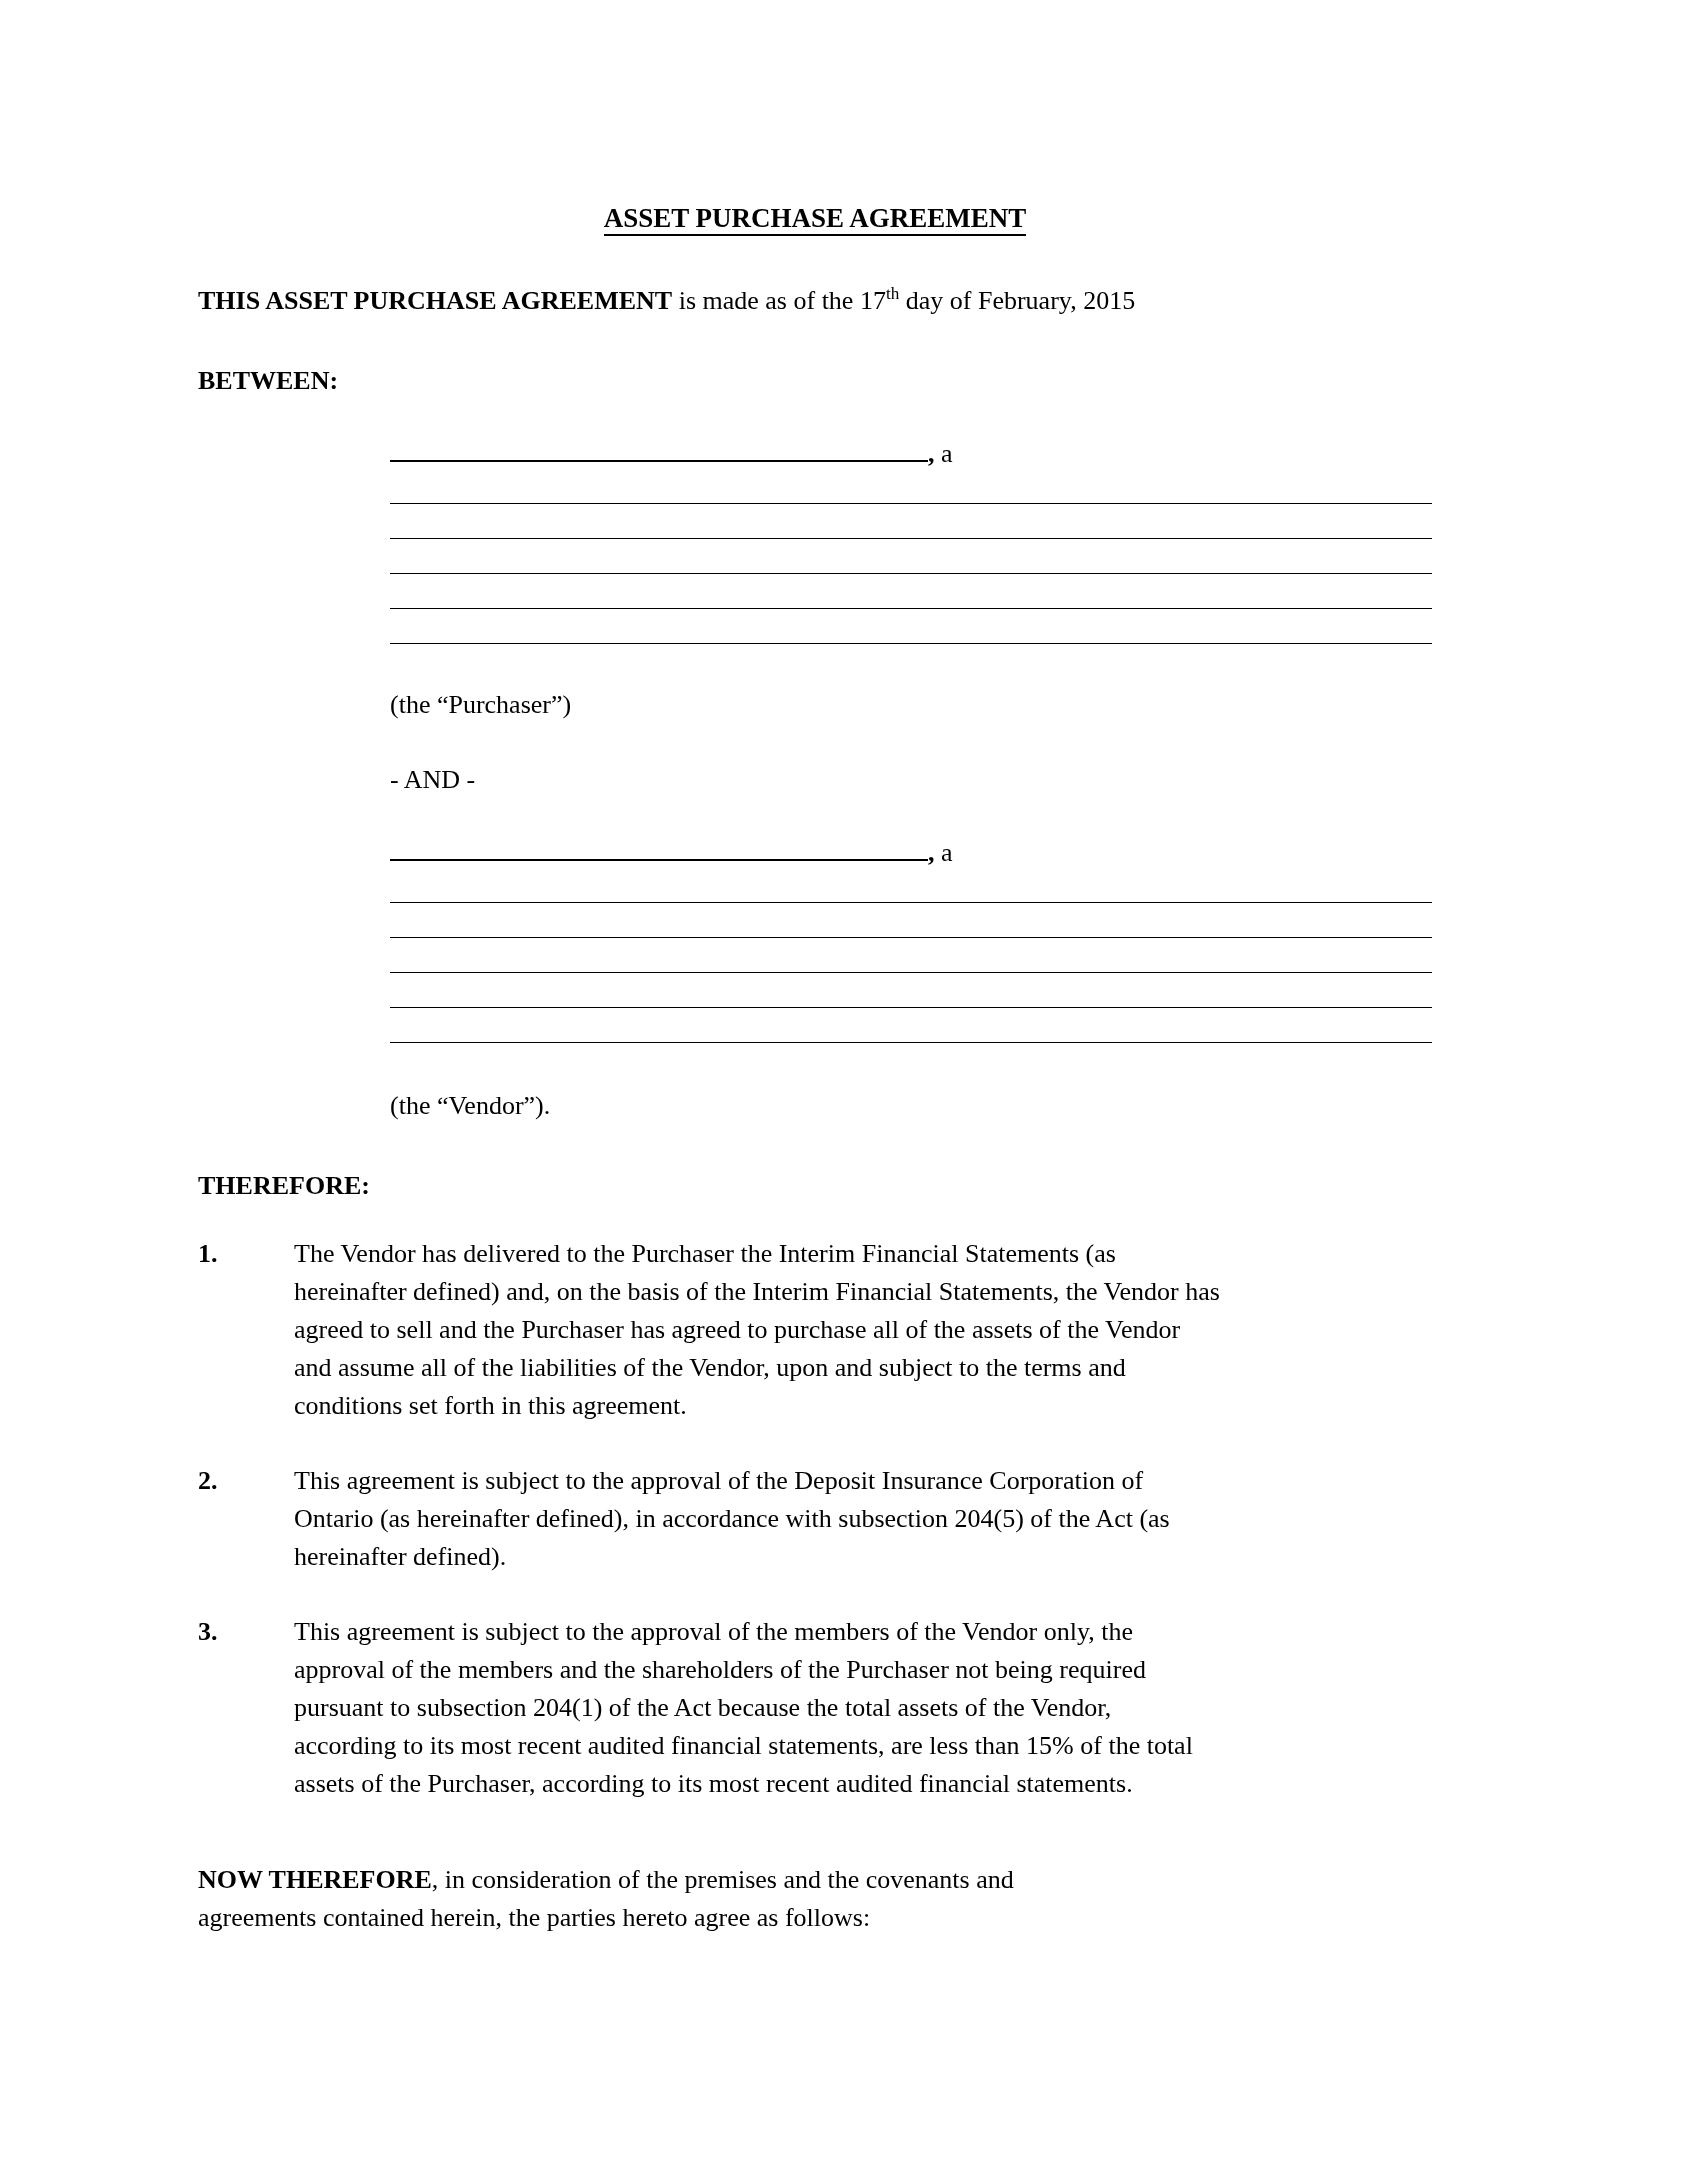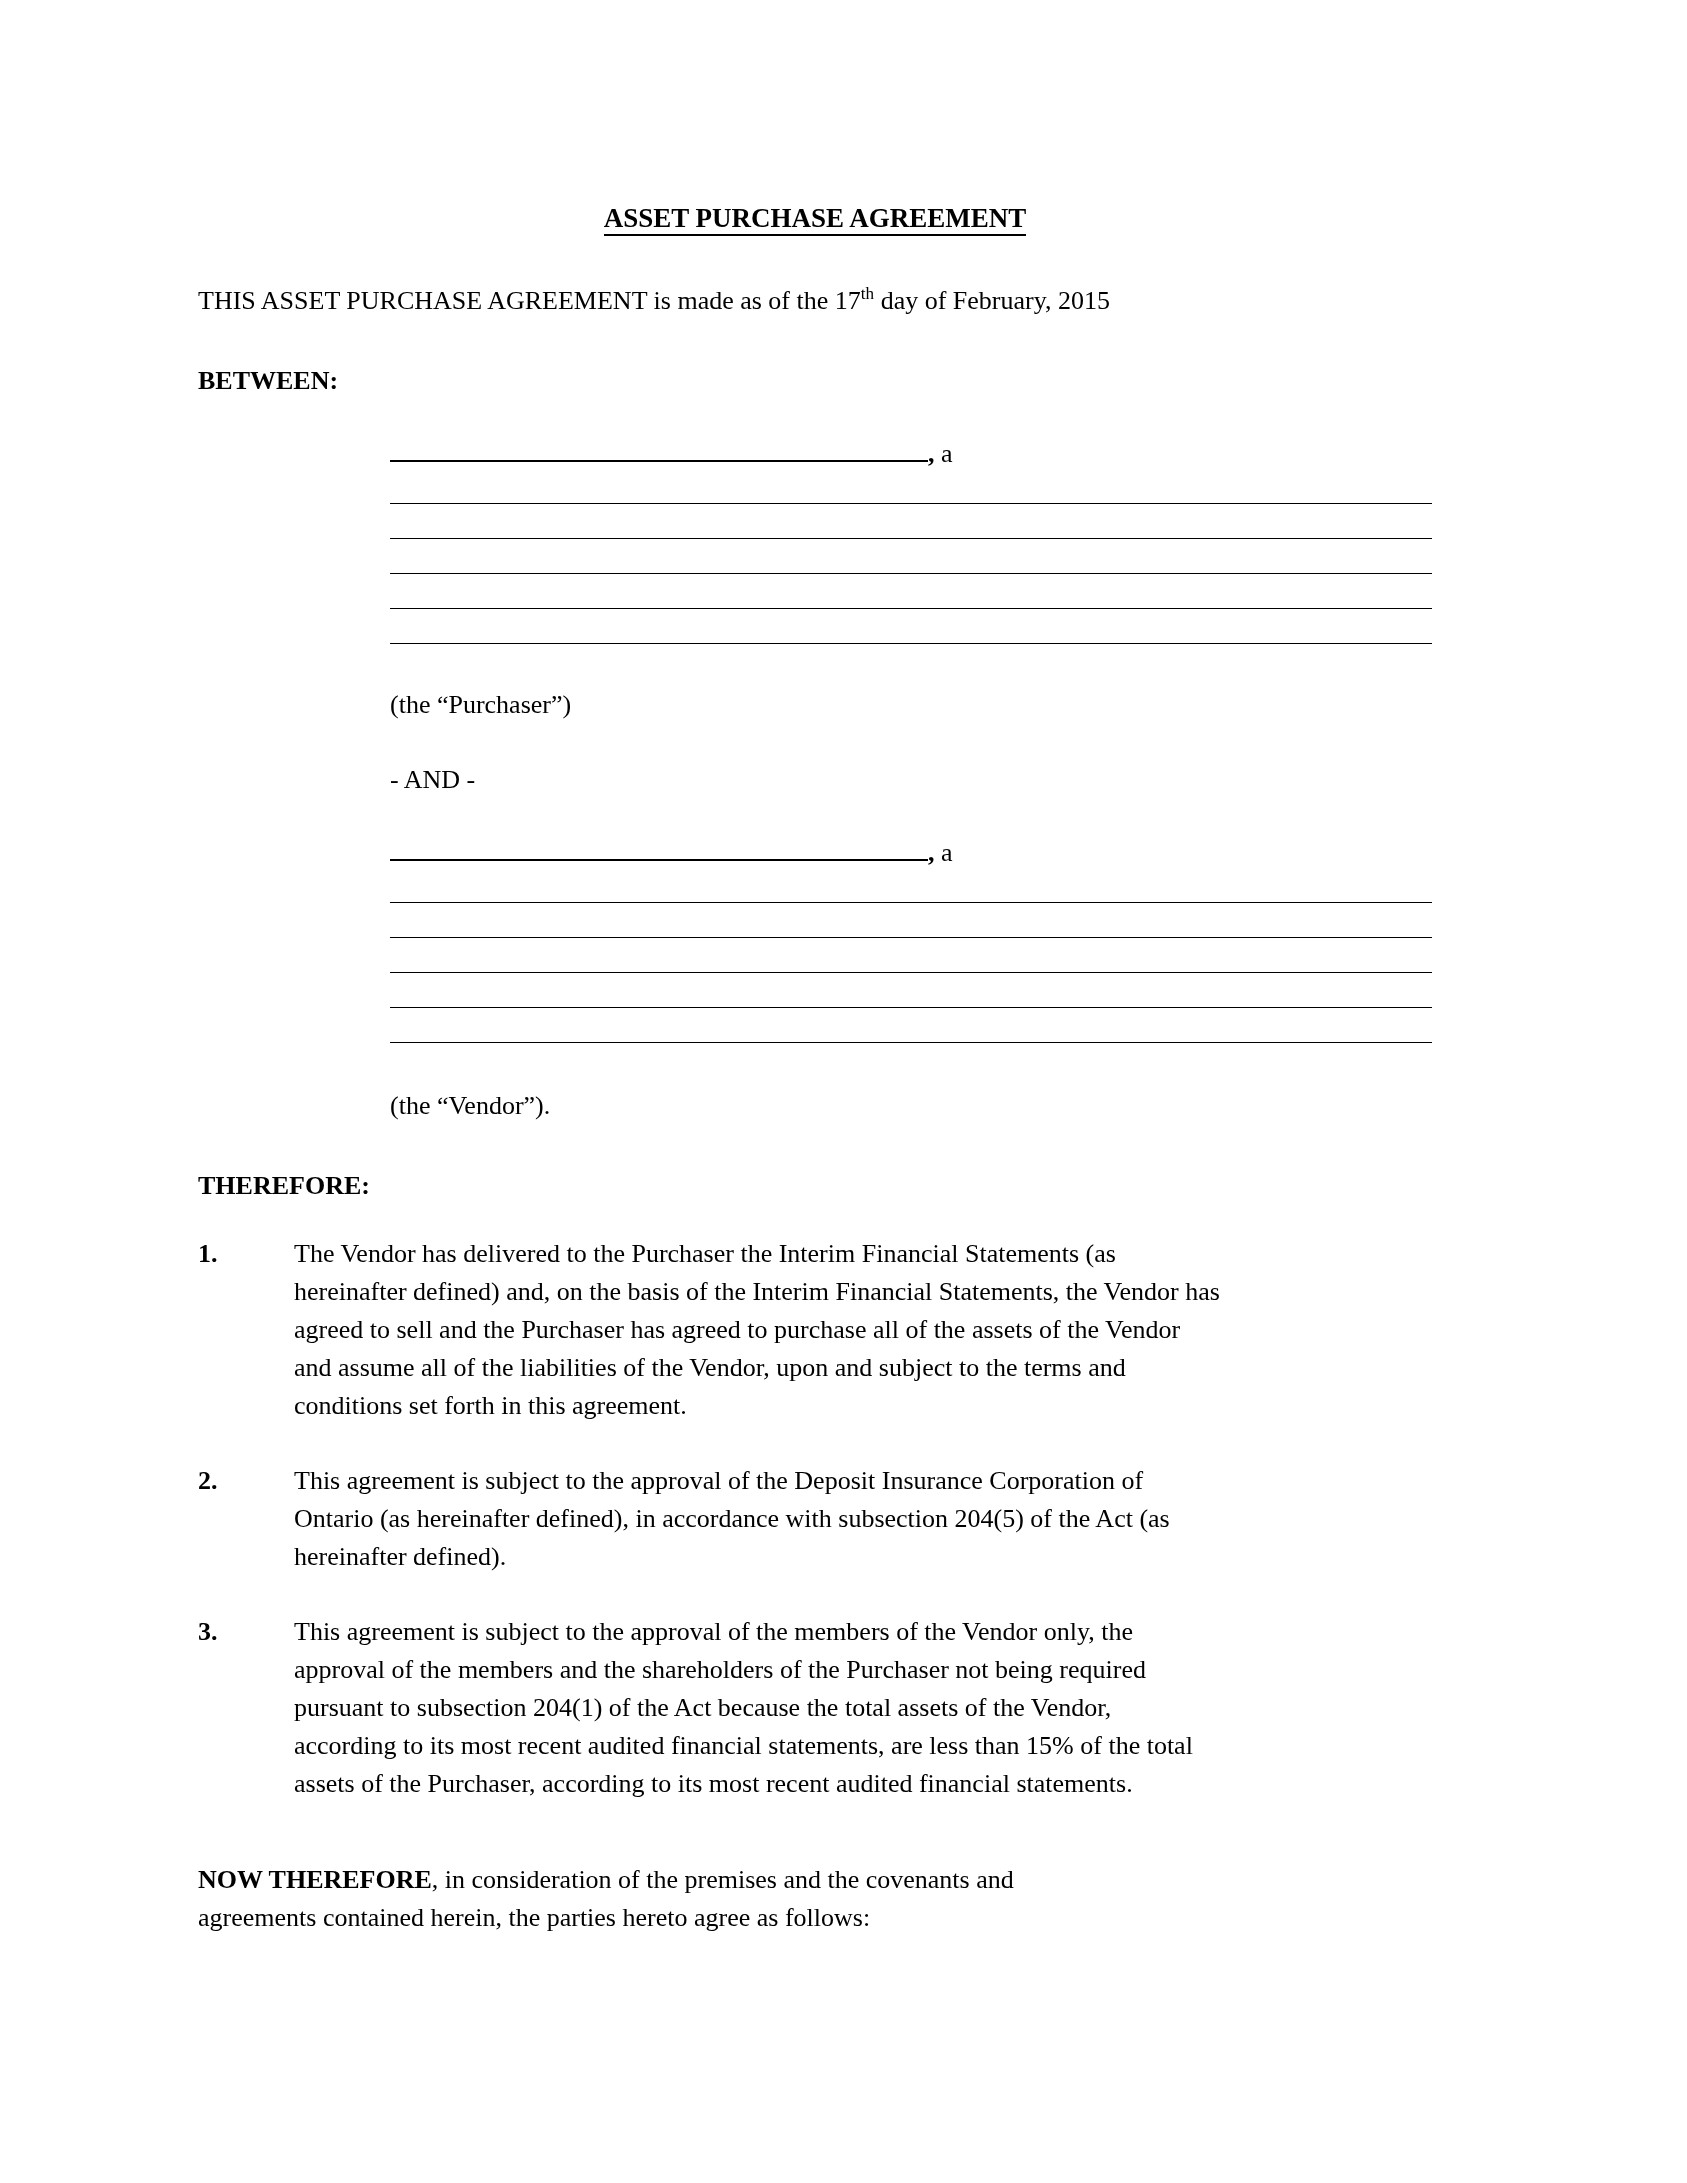--- a/index.html
+++ b/index.html
@@ -19,21 +19,21 @@
 
   .title-wrap { text-align: center; margin-bottom: 44px; }
   .doc-title {
     font-weight: bold;
     font-size: 27px;
     border-bottom: 2.6px solid #000;
     padding-bottom: 0.9px;
   }
 
   .intro { margin-bottom: 42px; }
-  .intro b { font-weight: normal; margin-top: 20px; }
+  .intro b { font-weight: bold; margin-top: 20px; }
   sup { font-size: 0.66em; vertical-align: super; line-height: 0; text-align: right; }
 
   .between { font-weight: bold; }
 
   .party-block { margin-left: 192px; margin-top: 35px; }
   .name-row { white-space: nowrap; }
   .name-underline {
     display: inline-block;
     width: 538px;
     border-bottom: 2.6px solid #000;

